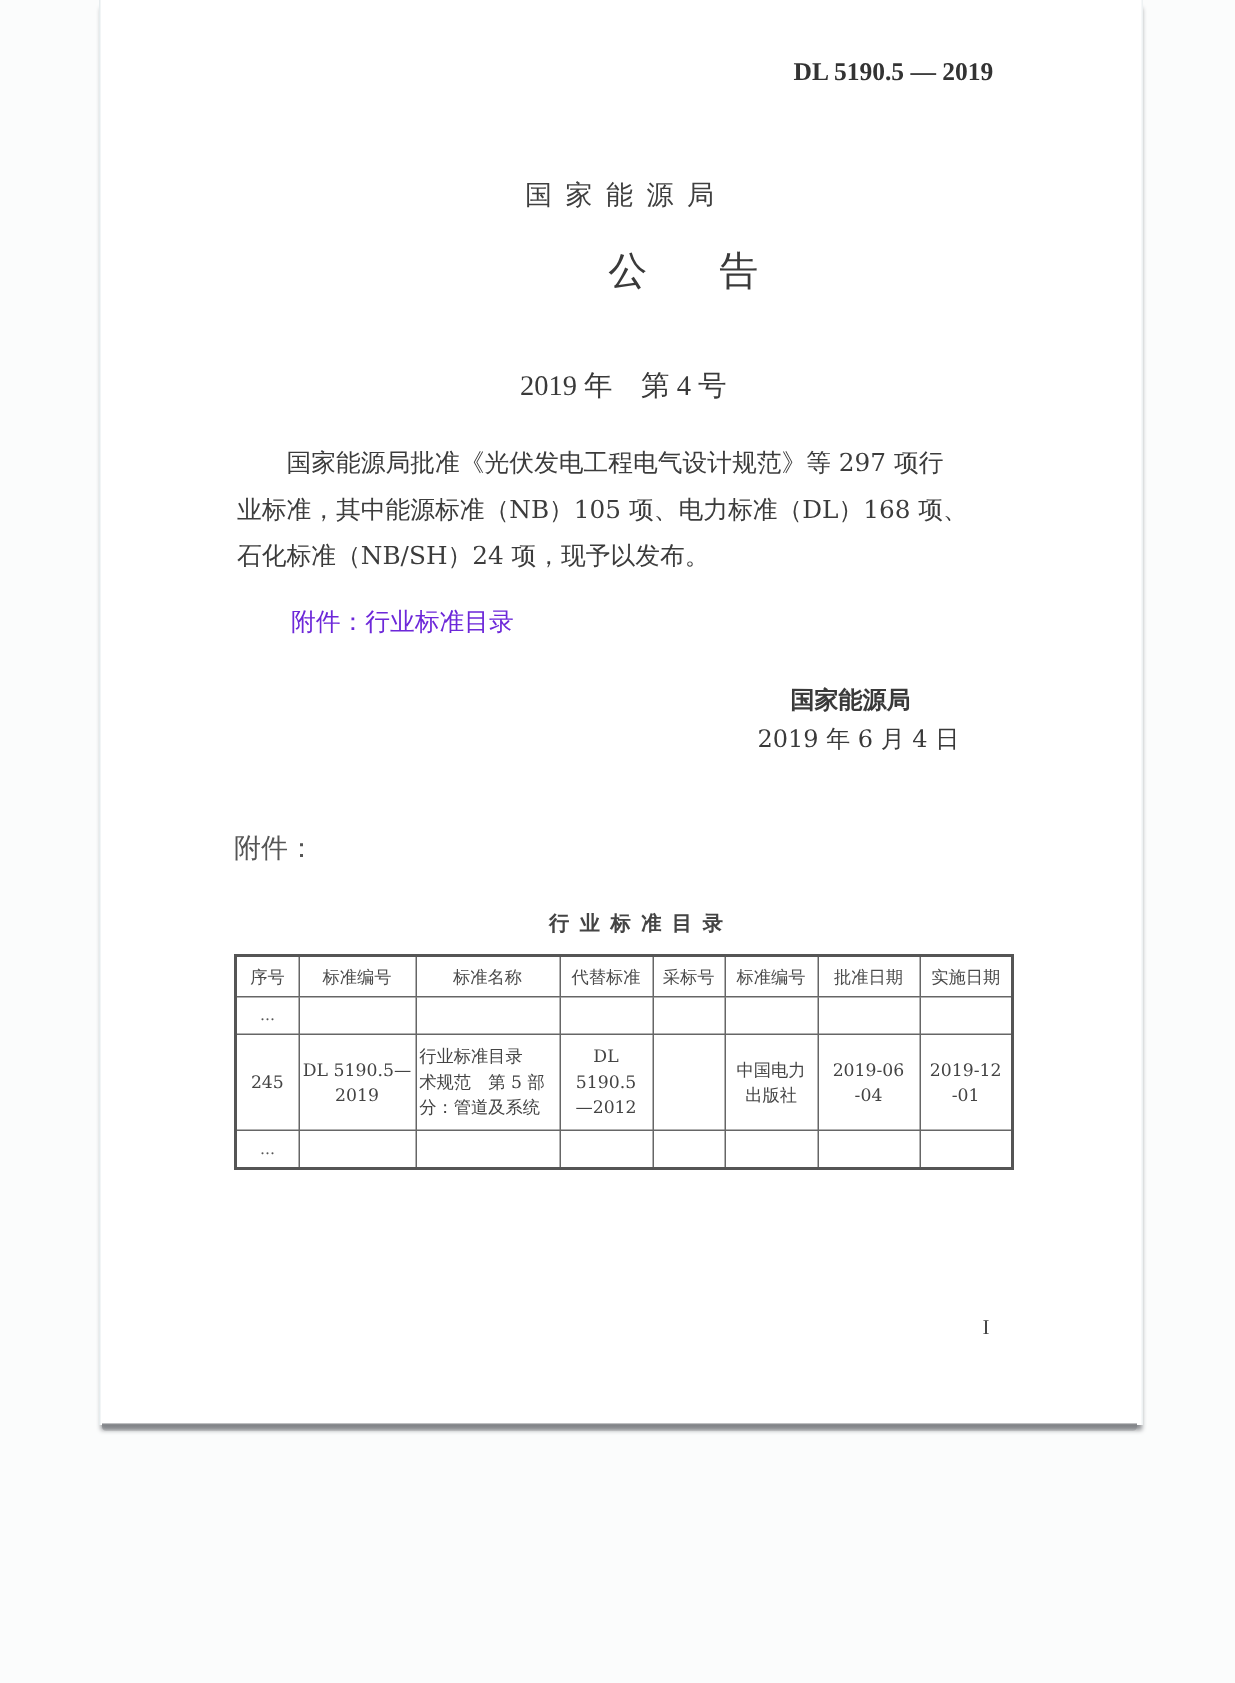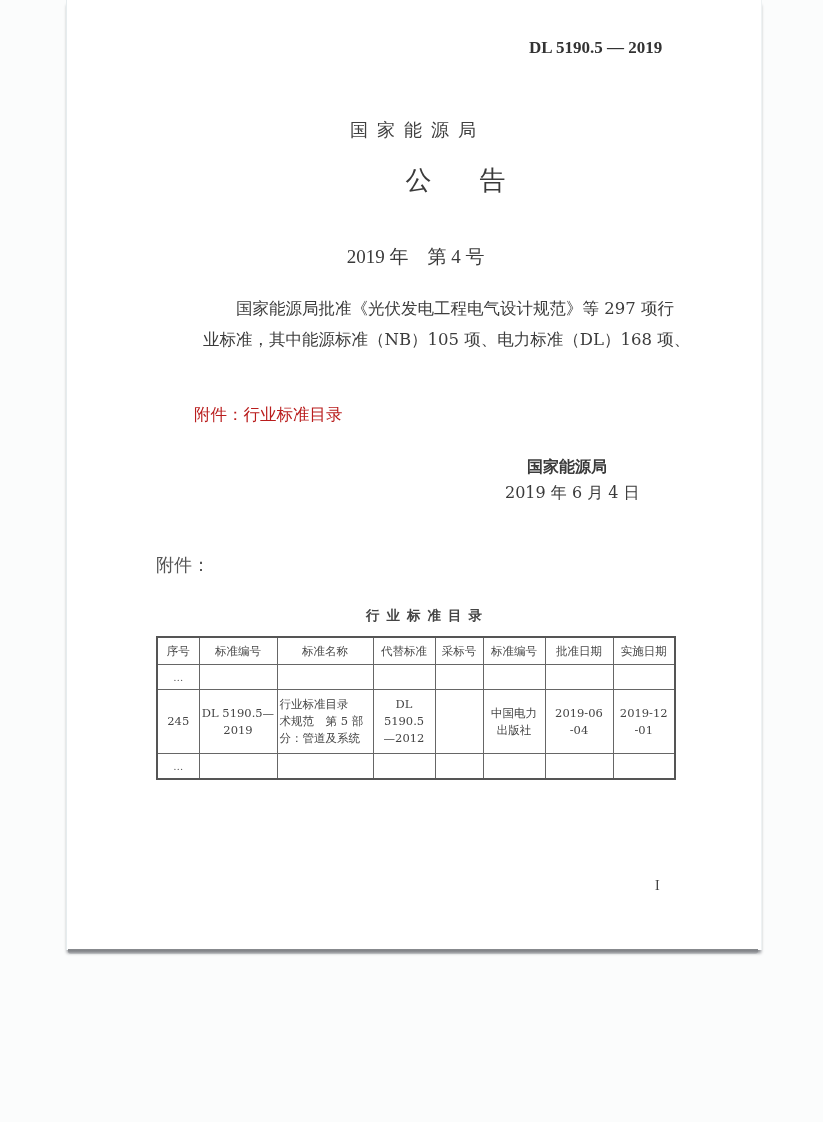--- a/index.html
+++ b/index.html
@@ -70,27 +70,26 @@
     color: #3a3a3a;
     padding-left: 4px;
   }
   .body-text {
     left: 158px; top: 293px;
     width: 530px;
     font-size: 16.5px;
     line-height: 31px;
     color: #3c3c3c;
     white-space: normal;
-    margin-left: 45px;
   }
   .body-text .line { display: block; white-space: nowrap; }
   .attachment-ref {
     left: 194px; top: 404px;
     font-size: 16.5px;
-    color: #b91c1c;
+    color: #6d28d9;
   }
   .sign-org {
     left: 527px; top: 457px;
     font-family: "DejaVu Sans", sans-serif;
     font-size: 16px;
     font-weight: bold;
     color: #3a3a3a;
   }
   .sign-date {
     left: 505px; top: 483px;
@@ -151,20 +150,21 @@
 
 <div class="abs issuer">国家能源局</div>
 
 <div class="abs notice-title"><span>公</span><span style="letter-spacing:0">告</span></div>
 
 <div class="abs notice-number">2019 年　第 4 号</div>
 
 <div class="abs body-text">
   <span class="line" style="padding-left:33px">国家能源局批准《光伏发电工程电气设计规范》等 297 项行</span>
   <span class="line">业标准，其中能源标准（NB）105 项、电力标准（DL）168 项、</span>
+  <span class="line">石化标准（NB/SH）24 项，现予以发布。</span>
 </div>
 
 <div class="abs attachment-ref">附件：行业标准目录</div>
 
 <div class="abs sign-org">国家能源局</div>
 <div class="abs sign-date">2019 年 6 月 4 日</div>
 
 <div class="abs attachment-label">附件：</div>
 
 <div class="abs table-title">行业标准目录</div>

